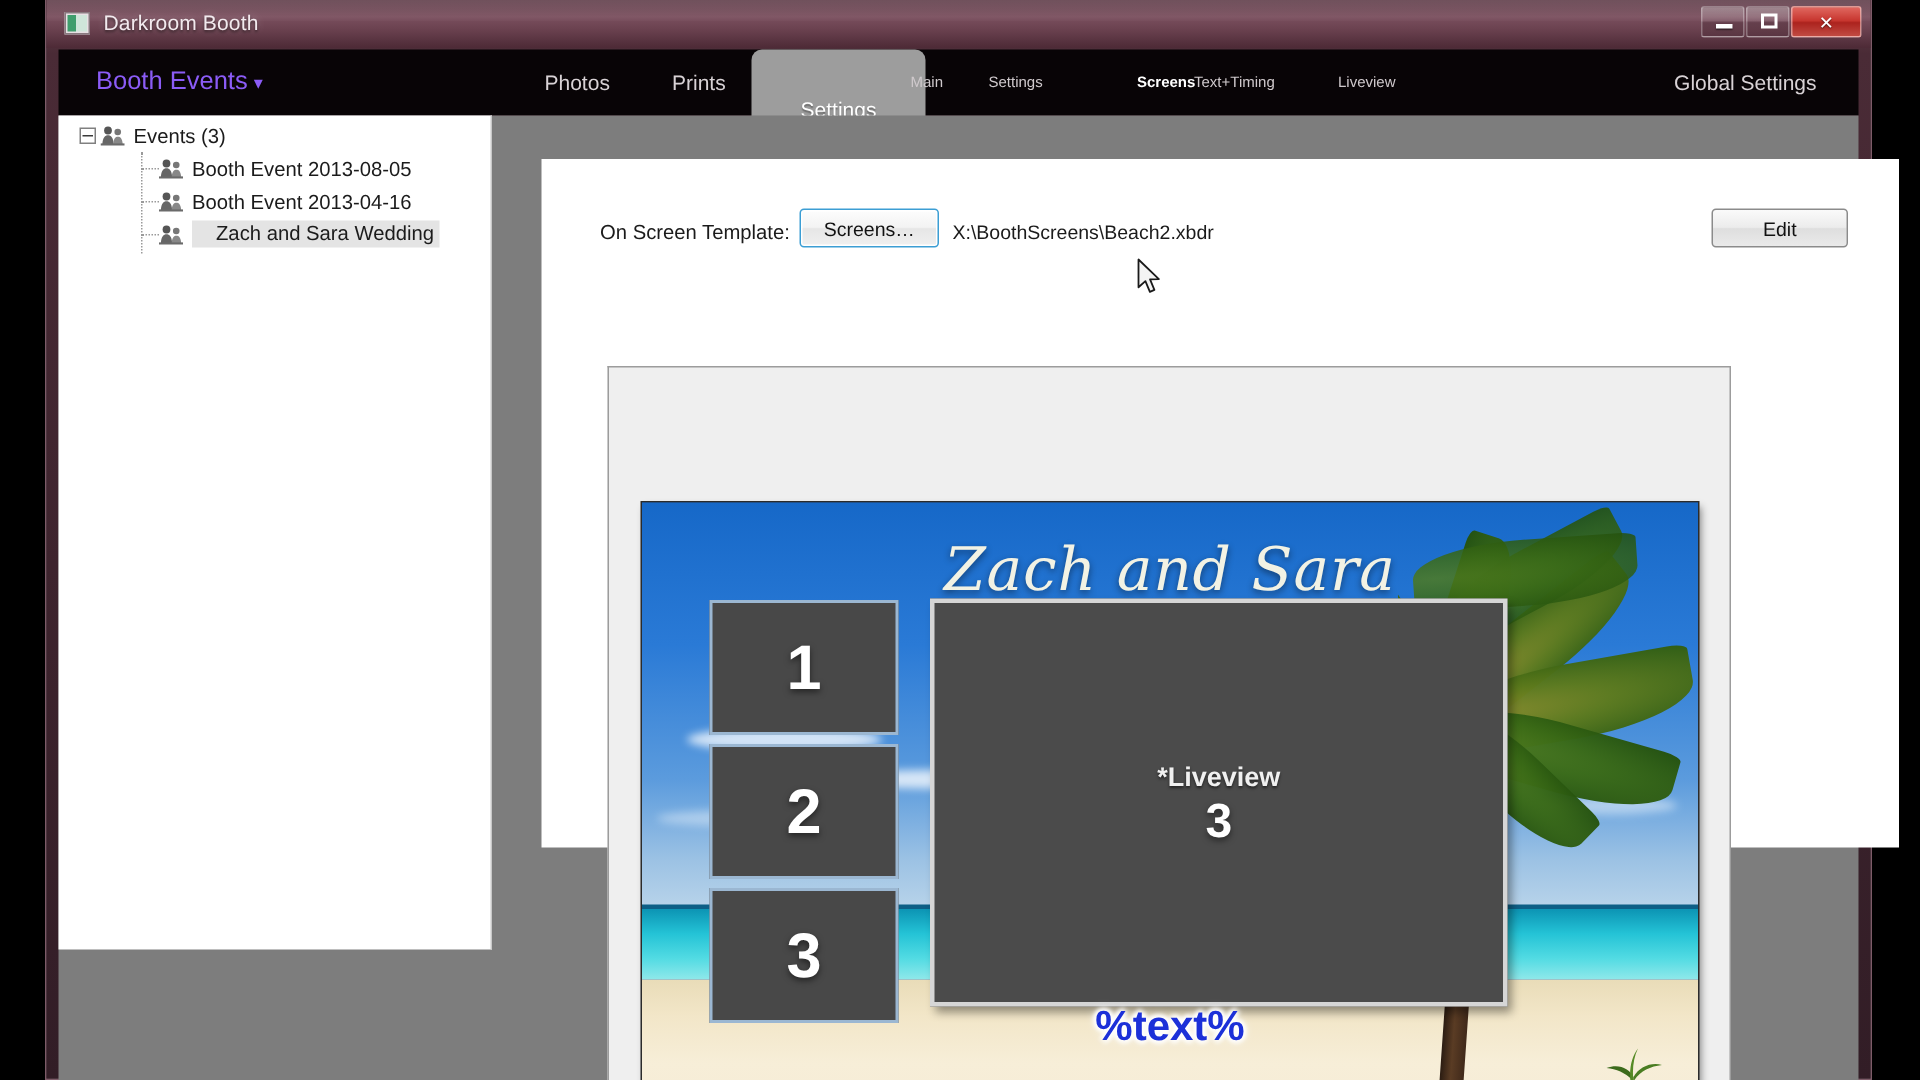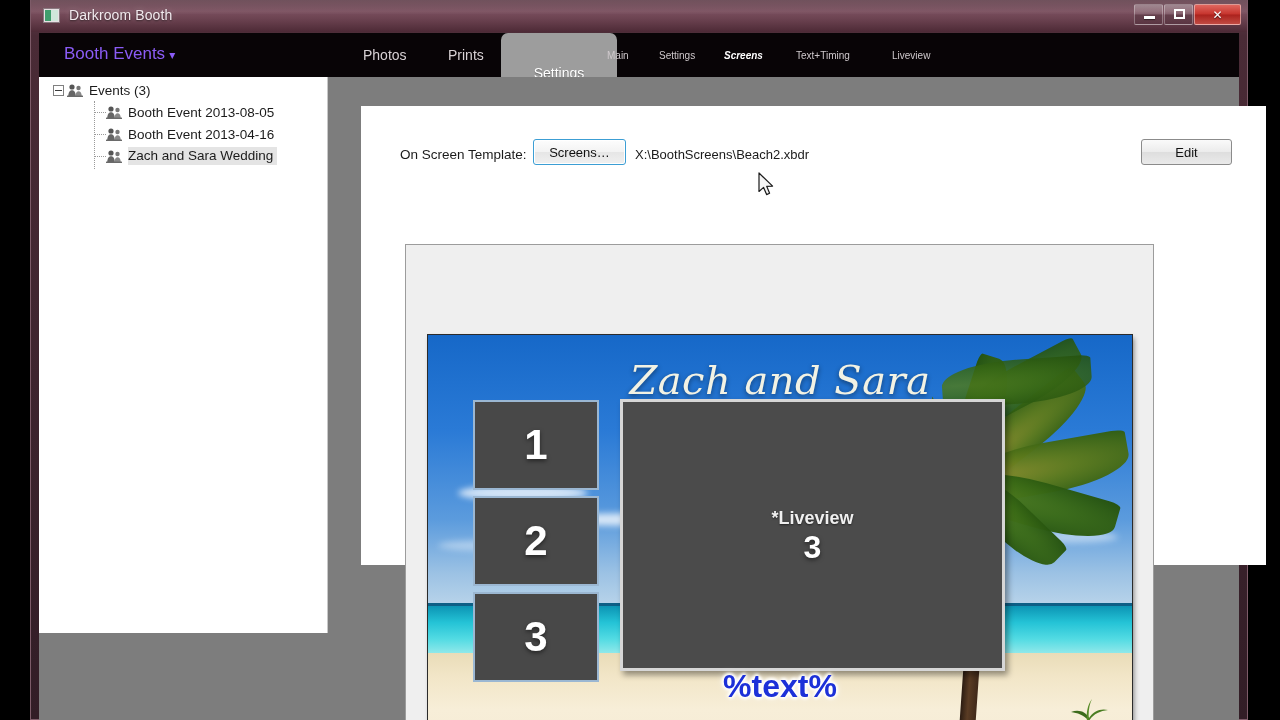--- a/index.html
+++ b/index.html
@@ -155,21 +155,21 @@
   }
 
   .tree-row {
     position: absolute; height: 22px;
     display: flex; align-items: center;
     font-size: 13.5px; color: #1b1b1b;
     white-space: nowrap;
   }
   .tree-row.selected .label {
     background: #e4e4e4;
-    padding: 1px 4px 2px 0;
+    padding: 1px 4px 2px 16px;
   }
   .expander {
     width: 11px; height: 11px;
     border: 1px solid #808080;
     background: #fff;
     position: relative;
     box-sizing: border-box;
     margin-right: 3px;
     flex: none;
   }
@@ -359,21 +359,21 @@
     font-size: 32px; color: #ffffff; font-weight: bold;
     text-shadow: 0 2px 4px rgba(0,0,0,0.5);
     line-height: 1.0;
   }
 
   
   #screen-text {
     position: absolute;
     left: 0; right: 0; top: 333px;
     text-align: center;
-    font-size: 32px;
+    font-size: 28px;
     font-weight: bold;
     color: #1c30d8;
     text-shadow:
       -2px 0 3px #ffffff, 2px 0 3px #ffffff,
       0 -2px 3px #ffffff, 0 2px 3px #ffffff,
       0 0 8px #ffffff;
     white-space: nowrap;
   }
 
   
@@ -428,30 +428,33 @@
       <div class="maintab active" style="left:462px;width:82px;padding:17px;">
         <span>Settings</span>
       </div>
 
       <div class="subtab" style="left:568px;">
         <span>Main</span>
       </div>
       <div class="subtab" style="left:620px;">
         <span>Settings</span>
       </div>
-      <div class="subtab current" style="left:685px;font-style:italic;">
+      <div class="subtab current" style="left:719px;">
         <span>Screens</span>
       </div>
       <div class="subtab" style="left:757px;">
         <span>Text+Timing</span>
       </div>
       <div class="subtab" style="left:853px;">
         <span>Liveview</span>
       </div>
 
+      <div id="global-settings">
+        <span>Global Settings</span>
+      </div>
     </div>
 
     <div id="body-area">
 
       <div id="sidebar">
 
         <div class="tree-line-v" style="left:55px; top:24px; height:68px;"></div>
         <div class="tree-line-h" style="left:55px; top:35px; width:12px;"></div>
         <div class="tree-line-h" style="left:55px; top:57px; width:12px;"></div>
         <div class="tree-line-h" style="left:55px; top:79px; width:12px;"></div>

